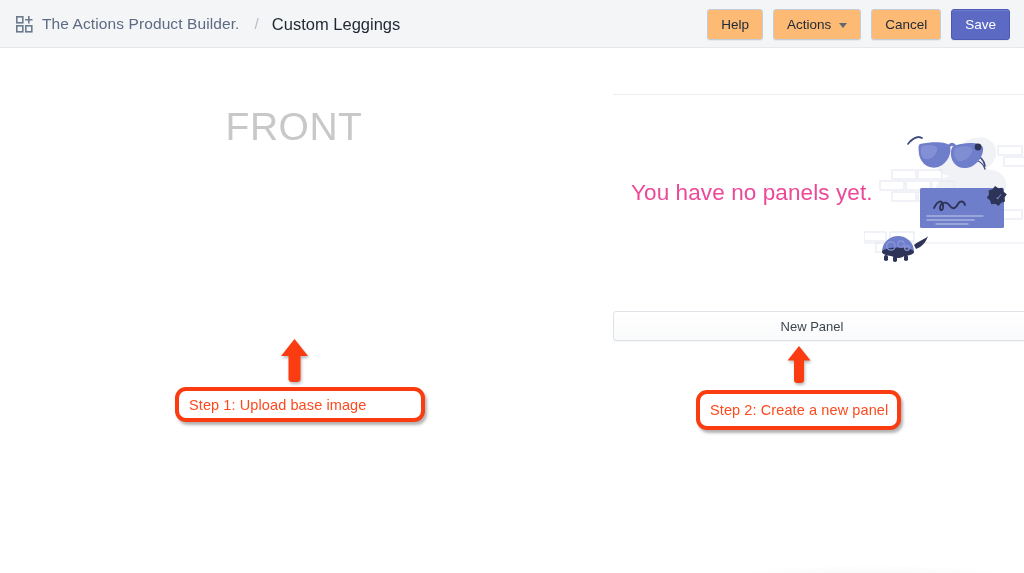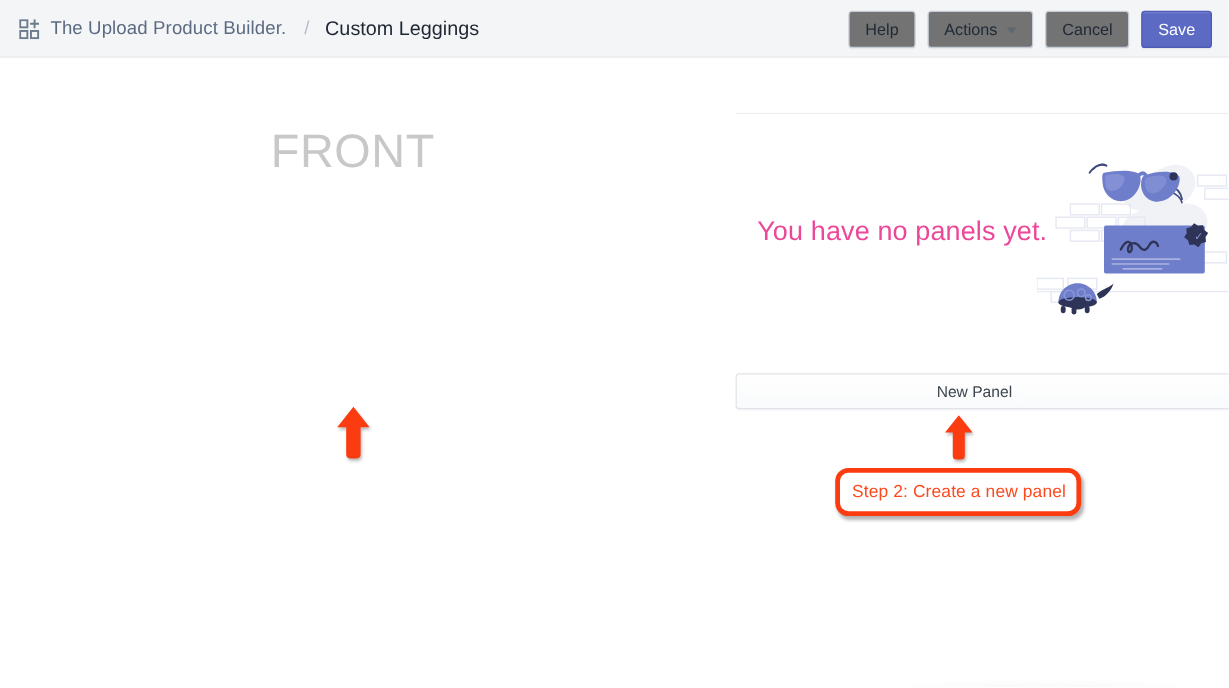--- a/index.html
+++ b/index.html
@@ -67,21 +67,21 @@
     right: 14px; top: 0;
     height: 48px;
     display: flex;
     align-items: center;
     gap: 10px;
   }
   .btn {
     font-family: "Liberation Sans", sans-serif;
     font-size: 13.5px;
     color: #212b36;
-    background: #737373;
+    background: #fdba74;
     border: 1px solid #c4cdd5;
     border-radius: 3px;
     height: 31px;
     padding: 0 13px;
     display: inline-flex;
     align-items: center;
     justify-content: center;
     gap: 8px;
     box-sizing: border-box;
     box-shadow: 0 1px 0 rgba(22,29,37,0.05);
@@ -239,21 +239,21 @@
 
     <div class="brand">
       <span class="grid-icon">
         <svg viewBox="0 0 17 17" width="17" height="17" xmlns="http://www.w3.org/2000/svg">
           <rect x="0.8" y="0.8" width="6" height="6" fill="none" stroke="#6b7a8d" stroke-width="1.6"></rect>
           <rect x="0.8" y="9.8" width="6" height="6" fill="none" stroke="#6b7a8d" stroke-width="1.6"></rect>
           <rect x="9.8" y="9.8" width="6" height="6" fill="none" stroke="#6b7a8d" stroke-width="1.6"></rect>
           <path d="M12.8 0.9 V6.7 M9.9 3.8 H15.7" stroke="#6b7a8d" stroke-width="1.6" stroke-linecap="square"></path>
         </svg>
       </span>
-      <span class="brand-name">The Upload Product Builder.</span>
+      <span class="brand-name">The Actions Product Builder.</span>
       <span class="crumb-sep">/</span>
       <span class="crumb-current">Custom Leggings</span>
     </div>
 
     <div class="actions">
       <button class="btn">
         <span>Help</span>
       </button>
       <button class="btn">
         <span>Actions</span>
@@ -371,18 +371,21 @@
     </svg>
   </div>
 
   <div class="annot-arrow" id="annot-arrow-2">
     <svg viewBox="0 0 34 40" width="34" height="40" xmlns="http://www.w3.org/2000/svg">
       <path d="M17 2 L28.5 16.5 L22 16.5 L22 36 C22 38 20.8 39 18.8 39 L15.2 39
                C13.2 39 12 38 12 36 L12 16.5 L5.5 16.5 Z" fill="#fa3c10"></path>
     </svg>
   </div>
 
+  <div class="annot-box" id="annot-box-1">
+    <span class="annot-text">Step 1: Upload base image</span>
+  </div>
 
   <div class="annot-box" id="annot-box-2">
     <span class="annot-text">Step 2: Create a new panel</span>
   </div>
 
 </div>
 
 </body></html>

